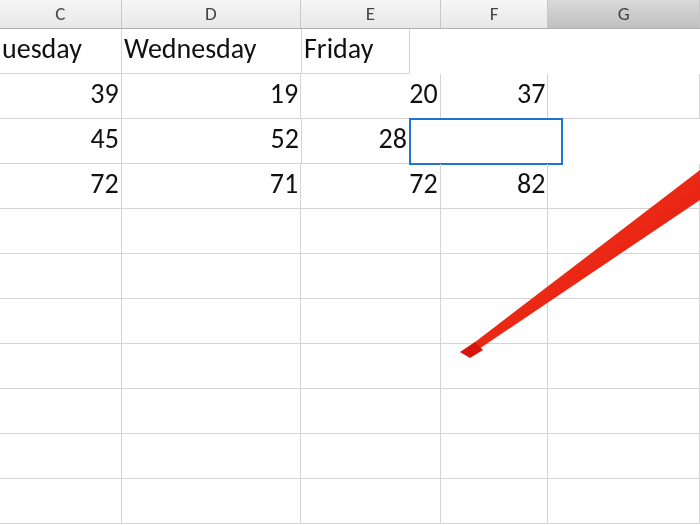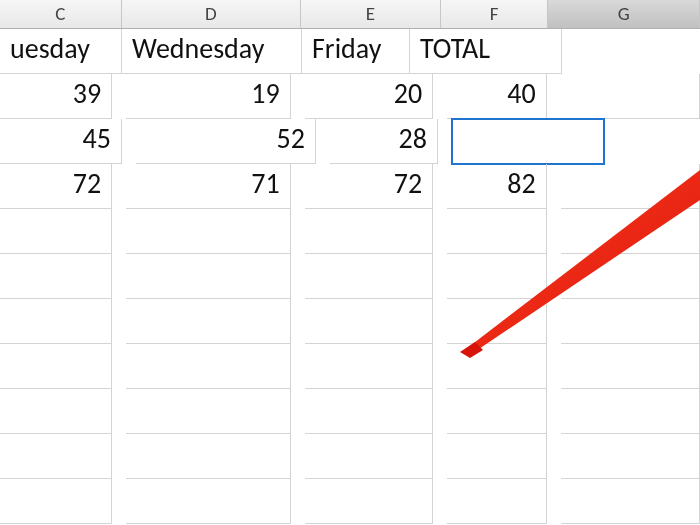--- a/index.html
+++ b/index.html
@@ -41,38 +41,37 @@
     height: calc(525px - 28px);
   }
   .row {
     display: flex;
     box-sizing: border-box;
   }
   .cell {
     border-right: 1px solid #d4d4d4;
     border-bottom: 1px solid #d4d4d4;
     box-sizing: border-box;
-    padding: 2px 10px;
+    padding: 2px 2px;
     font-size: 28px;
     color: #111;
     white-space: nowrap;
     overflow: hidden;
   }
   .hdr-cell {
     text-align: left;
   }
   .num-cell {
     text-align: right;
   }
   .hrow {
     height: 45px;
   }
   .drow {
     height: 45px;
-    gap: 14px;
   }
   .active-cell {
     outline: 2px solid #1f74d0;
     outline-offset: -1px;
   }
   
   .wC { width: 122px; }
   .wD { width: 180px; }
   .wE { width: 140px; }
   .wF { width: 108px; }
@@ -99,28 +98,27 @@
     <div class="col-header wF">F</div>
     <div class="col-header wG active">G</div>
   </div>
 
   <div class="rows">
 
     <div class="row hrow">
       <div class="cell hdr-cell wC">uesday</div>
       <div class="cell hdr-cell wD">Wednesday</div>
       <div class="cell hdr-cell wF">Friday</div>
-      <div class="cell hdr-cell wG">TOTAL</div>
     </div>
 
     <div class="row drow">
       <div class="cell num-cell wC">39</div>
       <div class="cell num-cell wD">19</div>
       <div class="cell num-cell wE">20</div>
-      <div class="cell num-cell wF">40</div>
+      <div class="cell num-cell wF">37</div>
       <div class="cell num-cell wG"></div>
     </div>
 
     <div class="row drow">
       <div class="cell num-cell wC">45</div>
       <div class="cell num-cell wD">52</div>
       <div class="cell num-cell wF">28</div>
       <div class="cell num-cell wG active-cell"></div>
     </div>
 

